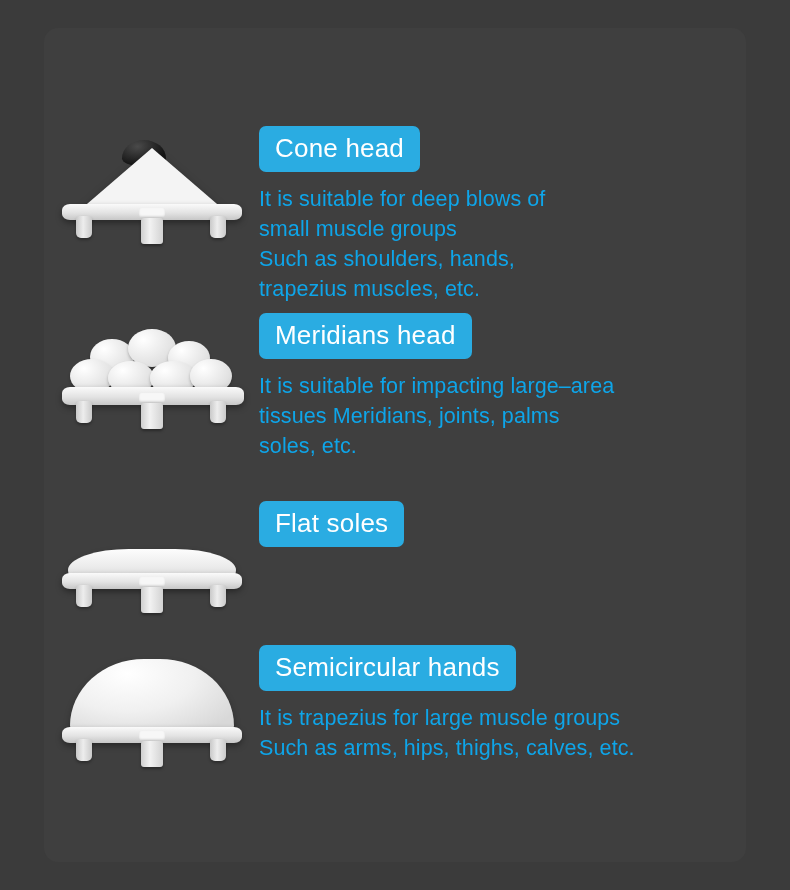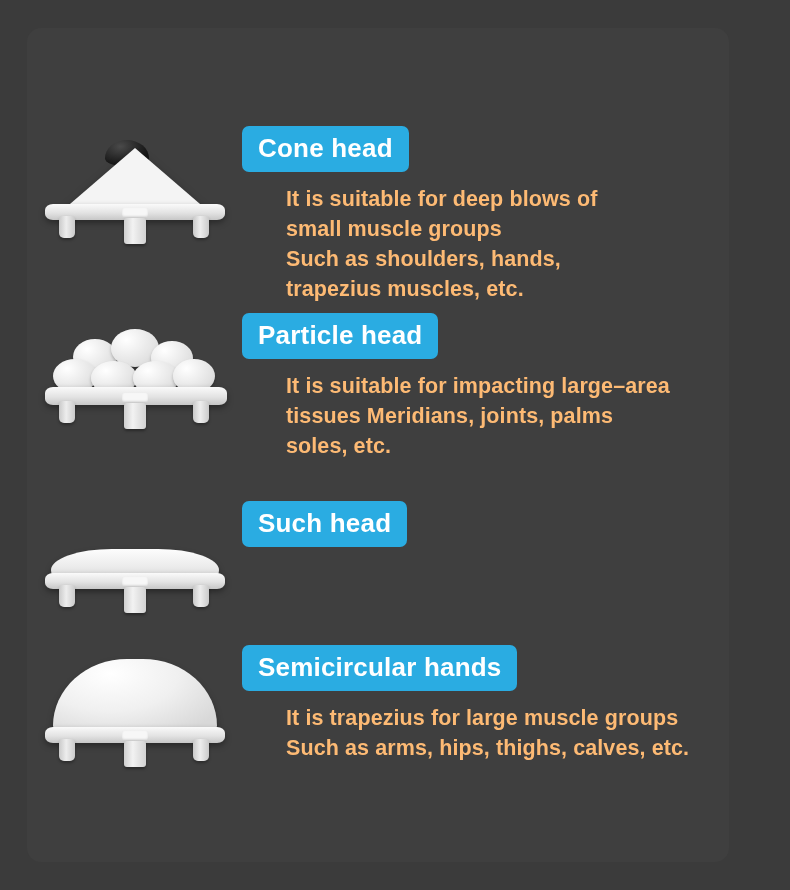--- a/index.html
+++ b/index.html
@@ -14,27 +14,26 @@
     overflow: hidden;
   }
   .page {
     position: relative;
     width: 790px;
     height: 890px;
     background: #3b3b3b;
   }
   .panel {
     position: absolute;
-    left: 27px;
+    left: 44px;
     top: 28px;
     width: 702px;
     height: 834px;
     background: #3f3f3f;
     border-radius: 14px;
-    font-weight: bold;
   }
   .rows {
     position: absolute;
     left: 0;
     top: 0;
     width: 702px;
     height: 834px;
   }
   .row {
     position: absolute;
@@ -58,27 +57,26 @@
     background: #2aace2;
     color: #ffffff;
     font-size: 26px;
     line-height: 1;
     padding: 9px 16px 11px 16px;
     border-radius: 7px;
     letter-spacing: 0.2px;
     white-space: nowrap;
   }
   .desc {
-    color: #fdba74;
+    color: #0ea5e9;
     font-size: 21.5px;
     line-height: 30px;
     margin-top: 12px;
     white-space: pre-line;
     letter-spacing: 0.1px;
-    margin-left: 44px;
   }
 
   
   .head {
     position: absolute;
     left: 0;
     top: 0;
     width: 215px;
     height: 150px;
   }
@@ -208,40 +206,40 @@
             <div class="bump" style="left:106px; top:48px; width:46px; height:34px;"></div>
             <div class="bump" style="left:146px; top:46px; width:42px; height:34px;"></div>
             <div class="base" style="left:18px; top:74px; width:182px; height:18px;"></div>
             <div class="tab" style="left:95px; top:80px;"></div>
             <div class="stem" style="left:97px; top:90px;"></div>
             <div class="leg" style="left:32px; top:88px;"></div>
             <div class="leg" style="left:166px; top:88px;"></div>
           </div>
         </div>
         <div class="row-text">
-          <div class="badge">Particle head</div>
+          <div class="badge">Meridians head</div>
           <div class="desc">It is suitable for impacting large–area
 tissues Meridians, joints, palms
 soles, etc.</div>
         </div>
       </div>
 
       <div class="row" style="top:473px;">
         <div class="row-img">
           <div class="head">
             <div class="flat-body"></div>
             <div class="base" style="left:18px; top:72px; width:180px;"></div>
             <div class="tab" style="left:95px; top:76px;"></div>
             <div class="stem" style="left:97px; top:86px;"></div>
             <div class="leg" style="left:32px; top:84px;"></div>
             <div class="leg" style="left:166px; top:84px;"></div>
           </div>
         </div>
         <div class="row-text">
-          <div class="badge">Such head</div>
+          <div class="badge">Flat soles</div>
         </div>
       </div>
 
       <div class="row" style="top:617px;">
         <div class="row-img">
           <div class="head">
             <div class="dome"></div>
             <div class="base" style="left:18px; top:82px; width:180px;"></div>
             <div class="tab" style="left:95px; top:86px;"></div>
             <div class="stem" style="left:97px; top:96px;"></div>

